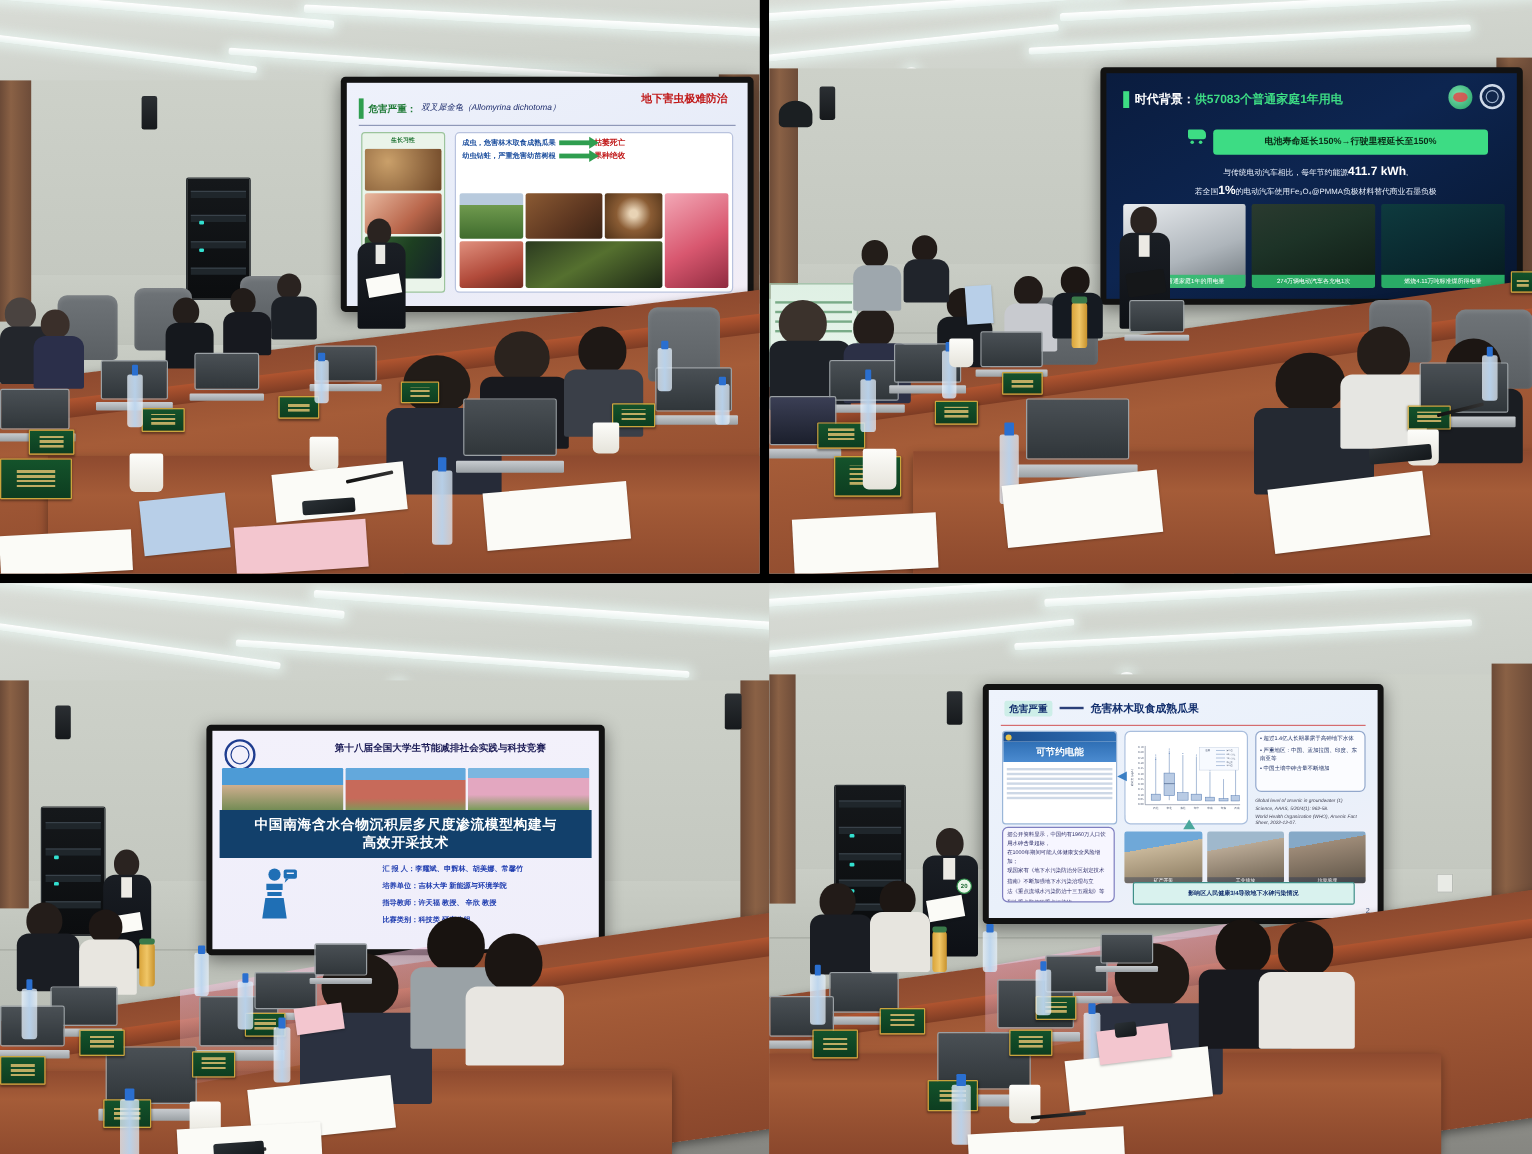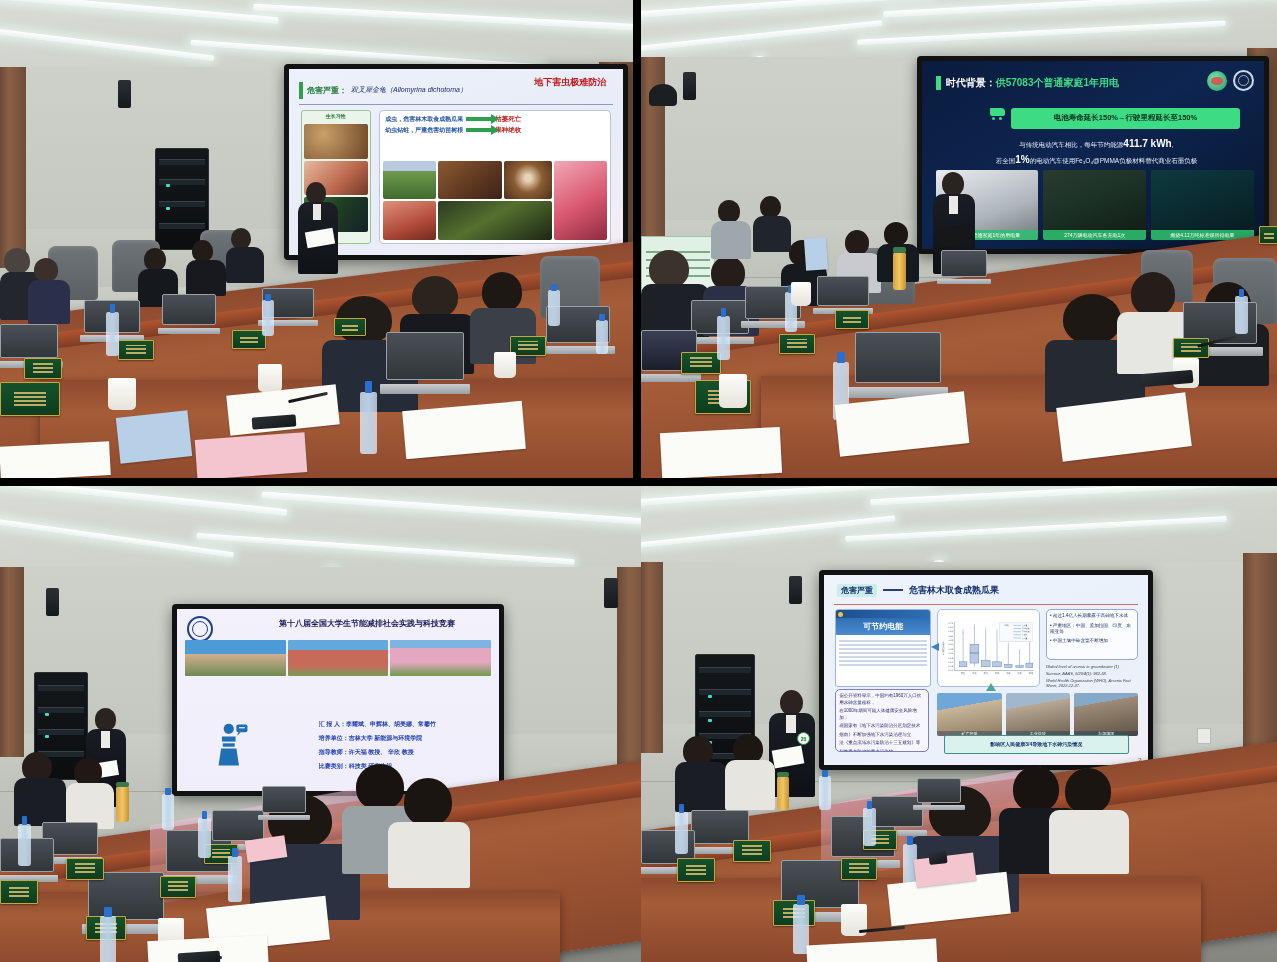--- a/index.html
+++ b/index.html
@@ -551,20 +551,24 @@
       <div class="cam" style="left:574px;top:284px;width:24px;height:18px;"></div>
 
       <div class="screen-frame" style="left:172px;top:608px;width:332px;height:192px;top:118px;">
         <div class="slide s3">
           <div class="seal"></div>
           <div class="comp">第十八届全国大学生节能减排社会实践与科技竞赛</div>
           <div class="photos">
             <div style="background:linear-gradient(180deg,#4d9bd6 0 40%,#cfae8e 40%,#6f8a52);"></div>
             <div style="background:linear-gradient(180deg,#63a8dc 0 28%,#c76a5a 28% 70%,#7a9a58);"></div>
             <div style="background:linear-gradient(180deg,#7cb6e0 0 22%,#e3a7c0 22% 62%,#6f9b4f);"></div>
+          </div>
+          <div class="band">
+            <div>中国南海含水合物沉积层多尺度渗流模型构建与</div>
+            <div>高效开采技术</div>
           </div>
           <div class="podium">
             <svg viewBox="0 0 40 52" width="34" height="46" aria-hidden="true">
               <circle cx="15" cy="7" r="6" fill="#1f6fb5"></circle>
               <path d="M7 16h16v6H7z" fill="#1f6fb5"></path>
               <path d="M8 24h14v4H8z" fill="#1f6fb5"></path>
               <path d="M6 30h18l3 20H3z" fill="#1f6fb5"></path>
               <rect x="24" y="2" width="13" height="9" rx="2" fill="#1f6fb5"></rect>
               <path d="M26 11l-1 4 4-4z" fill="#1f6fb5"></path>
               <rect x="27" y="5" width="7" height="1.4" fill="#f3f1fb"></rect>

